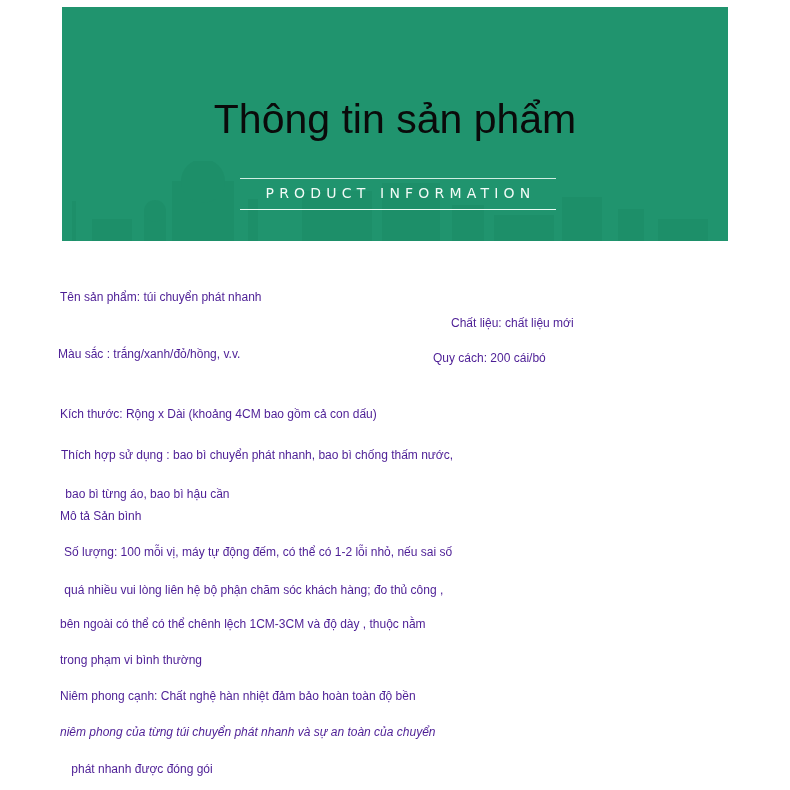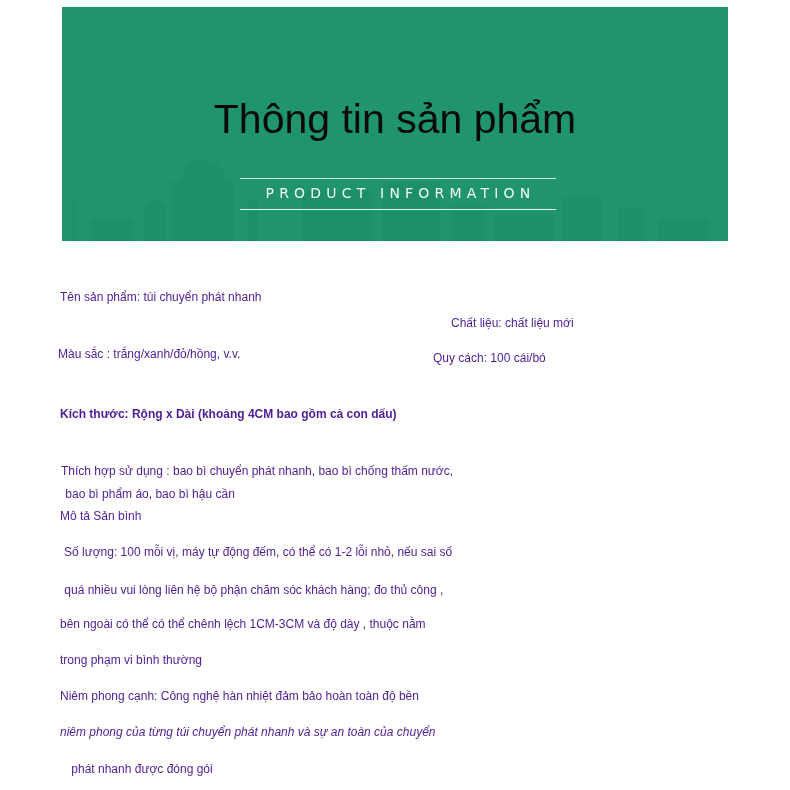--- a/index.html
+++ b/index.html
@@ -94,26 +94,26 @@
   </svg>
   <div class="banner-title">Thông tin sản phẩm</div>
   <div class="banner-subtitle-wrap">
     <span class="banner-subtitle">PRODUCT INFORMATION</span>
   </div>
 </div>
 
 <div class="line" style="left:60px; top:286px;">Tên sản phẩm: túi chuyển phát nhanh</div>
 <div class="line" style="left:451px; top:288px;margin-top:24px;">Chất liệu: chất liệu mới</div>
 <div class="line" style="left:58px; top:343px;">Màu sắc : trắng/xanh/đỏ/hồng, v.v.</div>
-<div class="line" style="left:433px; top:347px;">Quy cách: 100 cái/bó</div>
-<div class="line" style="left:60px; top:403px;font-weight:bold;">Kích thước: Rộng x Dài (khoảng 4CM bao gồm cả con dấu)</div>
-<div class="line" style="left:61px; top:460px;">Thích hợp sử dụng : bao bì chuyển phát nhanh, bao bì chống thấm nước,</div>
-<div class="line" style="left:62px; top:483px; white-space:pre;"> bao bì phẩm áo, bao bì hậu cần</div>
+<div class="line" style="left:433px; top:347px;">Quy cách: 200 cái/bó</div>
+<div class="line" style="left:60px; top:403px;">Kích thước: Rộng x Dài (khoảng 4CM bao gồm cả con dấu)</div>
+<div class="line" style="left:61px; top:444px;">Thích hợp sử dụng : bao bì chuyển phát nhanh, bao bì chống thấm nước,</div>
+<div class="line" style="left:62px; top:483px; white-space:pre;"> bao bì từng áo, bao bì hậu cần</div>
 <div class="line" style="left:60px; top:505px;">Mô tả Sản bình</div>
 
 <div class="line" style="left:64px; top:541px;">Số lượng: 100 mỗi vị, máy tự động đếm, có thể có 1-2 lỗi nhỏ, nếu sai số</div>
 <div class="line" style="left:61px; top:579px; white-space:pre;"> quá nhiều vui lòng liên hệ bộ phận chăm sóc khách hàng; đo thủ công ,</div>
 <div class="line" style="left:60px; top:613px;">bên ngoài có thể có thể chênh lệch 1CM-3CM và độ dày , thuộc nằm</div>
 <div class="line" style="left:60px; top:649px;">trong phạm vi bình thường</div>
 
-<div class="line" style="left:60px; top:685px;">Niêm phong cạnh: Công nghệ hàn nhiệt đảm bảo hoàn toàn độ bền</div>
+<div class="line" style="left:60px; top:685px;">Niêm phong cạnh: Chất nghệ hàn nhiệt đảm bảo hoàn toàn độ bền</div>
 <div class="line" style="left:60px; top:721px;font-style:italic;">niêm phong của từng túi chuyển phát nhanh và sự an toàn của chuyển</div>
 <div class="line" style="left:68px; top:758px; white-space:pre;"> phát nhanh được đóng gói</div>
 
 </body></html>

